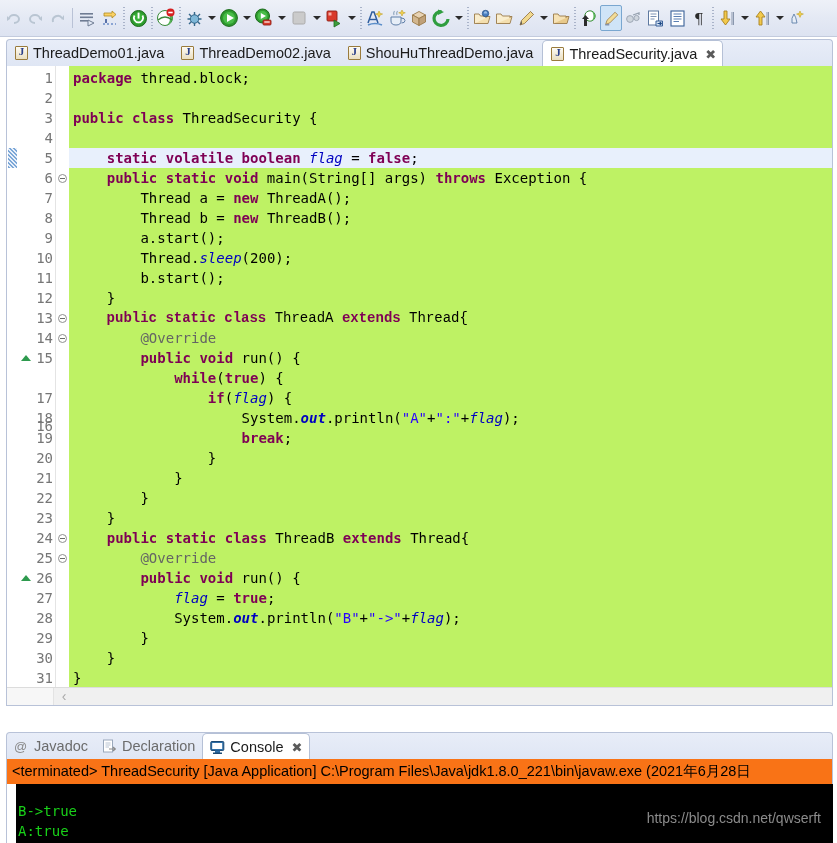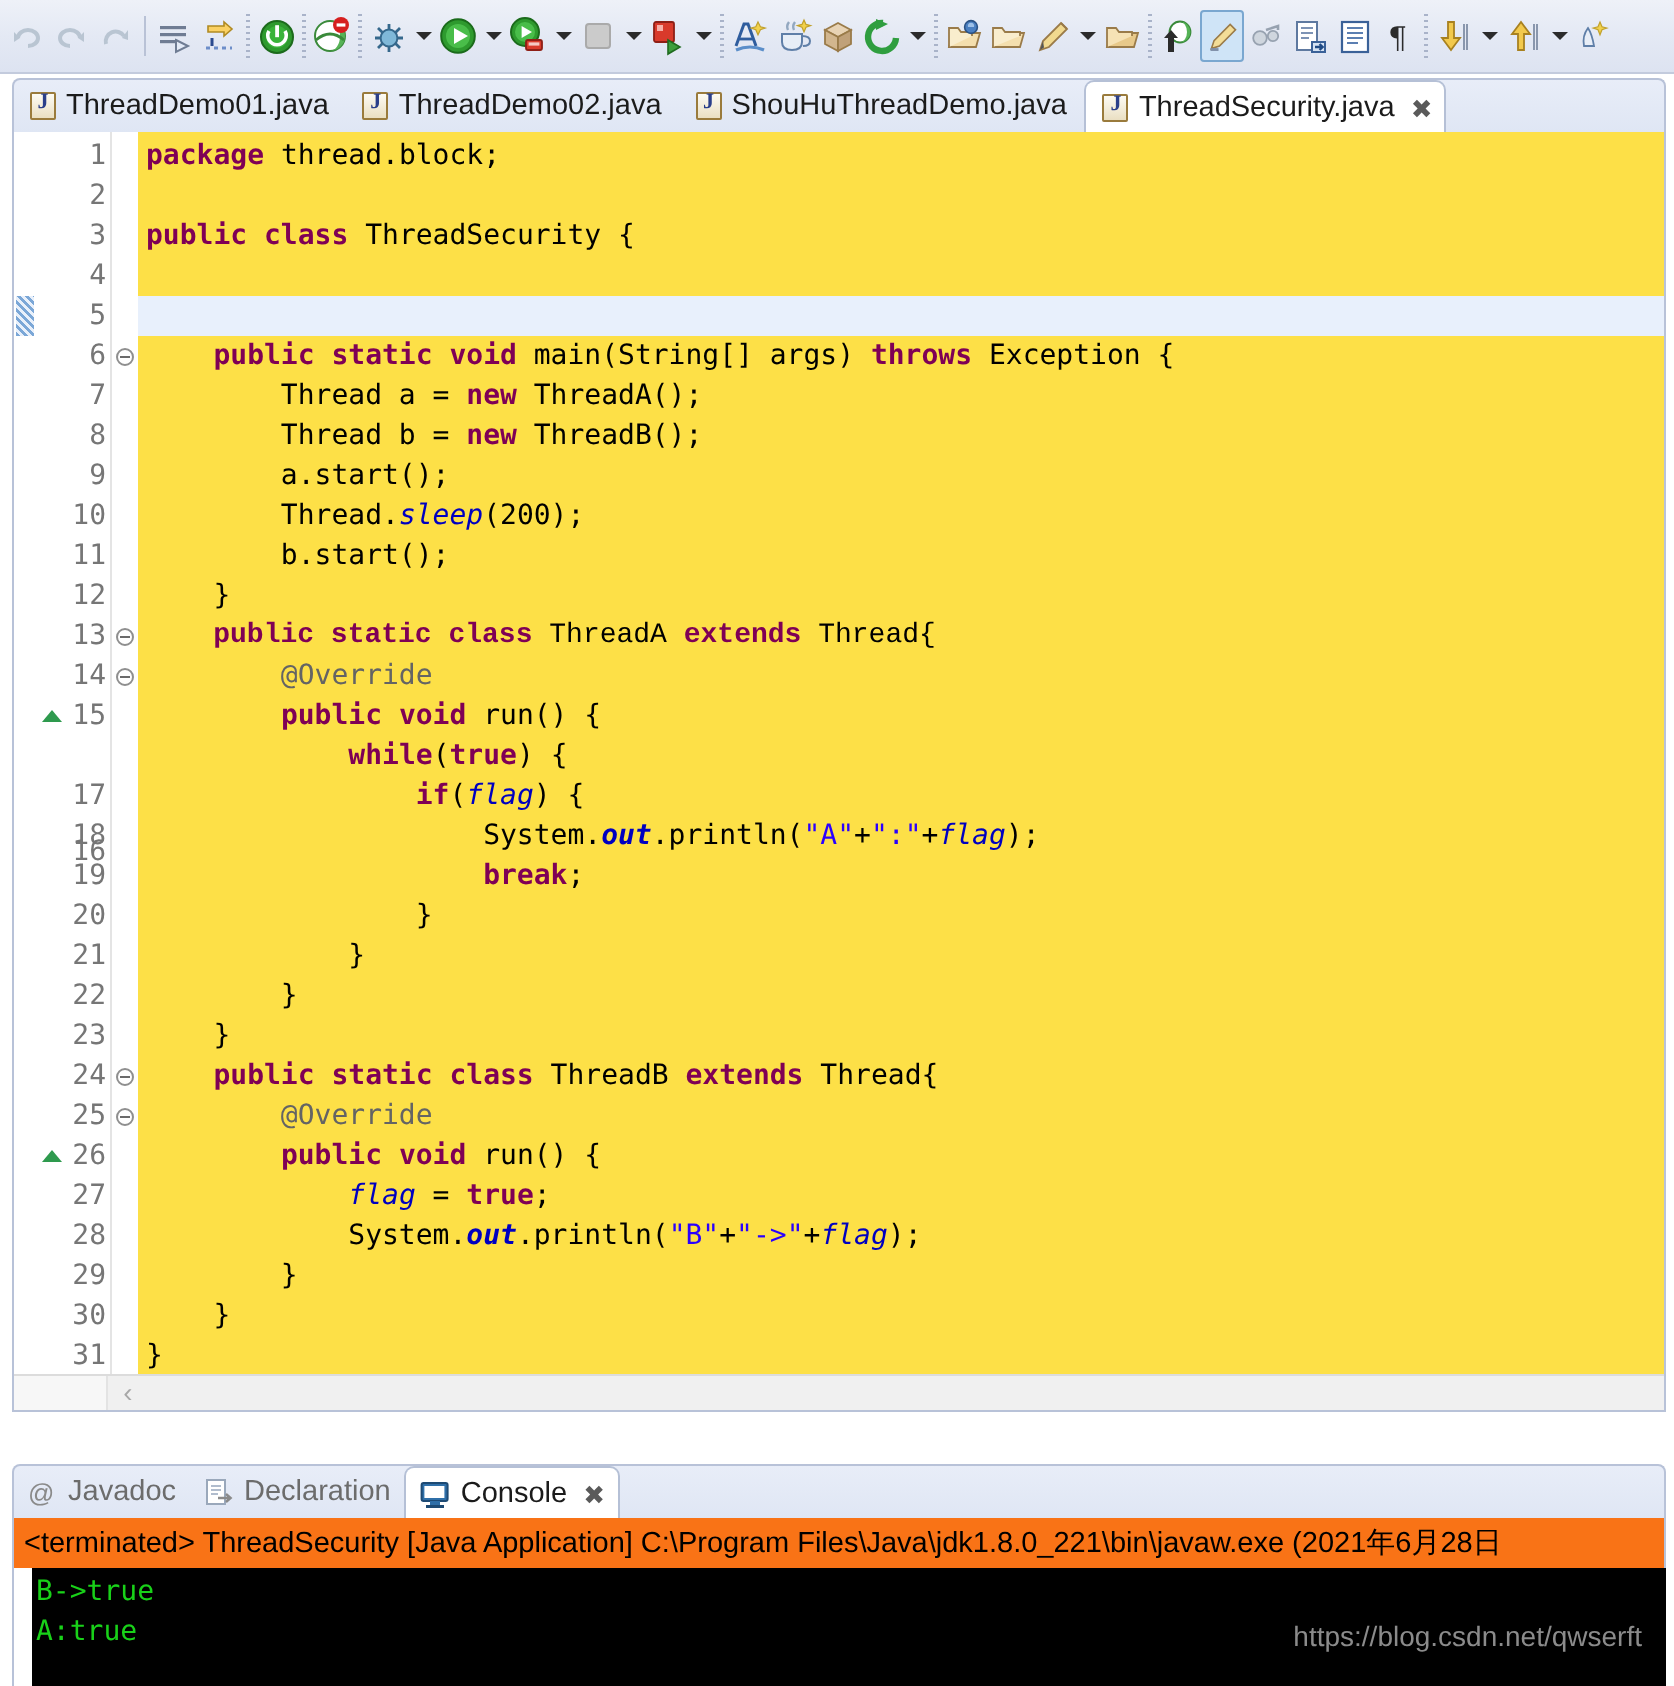--- a/index.html
+++ b/index.html
@@ -125,21 +125,21 @@
     position: relative;
     border-right: 1px solid #e4e4e4;
   }
   .gutter-fold {
     width: 13px; flex: 0 0 auto;
     background: #ffffff;
     position: relative;
   }
   .code-lines {
     flex: 1 1 auto; position: relative;
-    background: #fde047;
+    background: #bef264;
     overflow: hidden;
   }
 
   .ln {
     position: absolute; right: 2px;
     height: 20px; line-height: 20px;
     font-family: "DejaVu Sans Mono", monospace;
     font-size: 14px; color: #767676;
     text-align: right;
   }
@@ -259,20 +259,21 @@
   .console-lmargin {
     position: absolute; left:0; top:0; width: 9px; height: 59px;
     background: #ffffff;
   }
   .cout {
     position: absolute; left: 11px;
     font-family: "DejaVu Sans Mono", monospace;
     font-size: 14px; line-height: 20px;
     color: #19d119;
     white-space: pre;
+    margin-top: 15px;
   }
   .watermark {
     position: absolute; right: 12px; top: 816px;
     font-size: 14px; color: #8b8b8b;
     font-family: "Liberation Sans", sans-serif;
   }
 </style>
 </head>
 <body>
 
@@ -596,20 +597,21 @@
         <div class="foldmark" style="top: 482px;">
           <i></i>
         </div>
       </div>
     <div class="code-lines" id="code-lines">
         <div class="cline" style="top: 2px;"><span class="kw">package</span><span class="pln"> thread.block;</span></div>
         <div class="cline" style="top: 22px;"></div>
         <div class="cline" style="top: 42px;"><span class="kw">public class</span><span class="pln"> ThreadSecurity {</span></div>
         <div class="cline" style="top: 62px;"></div>
         <div class="hl-row" style="top: 82px; left: -50px;"></div>
+        <div class="cline" style="top: 82px;"><span class="pln">    </span><span class="kw">static volatile boolean</span><span class="pln"> </span><span class="fld">flag</span><span class="pln"> = </span><span class="kw">false</span><span class="pln">;</span></div>
         <div class="cline" style="top: 102px;"><span class="pln">    </span><span class="kw">public static void</span><span class="pln"> main(String[] args) </span><span class="kw">throws</span><span class="pln"> Exception {</span></div>
         <div class="cline" style="top: 122px;"><span class="pln">        Thread a = </span><span class="kw">new</span><span class="pln"> ThreadA();</span></div>
         <div class="cline" style="top: 142px;"><span class="pln">        Thread b = </span><span class="kw">new</span><span class="pln"> ThreadB();</span></div>
         <div class="cline" style="top: 162px;"><span class="pln">        a.start();</span></div>
         <div class="cline" style="top: 182px;"><span class="pln">        Thread.</span><span class="fld">sleep</span><span class="pln">(200);</span></div>
         <div class="cline" style="top: 202px;"><span class="pln">        b.start();</span></div>
         <div class="cline" style="top: 222px;"><span class="pln">    }</span></div>
         <div class="cline" style="top: 242px; font-family: Liberation Mono, monospace;"><span class="pln">    </span><span class="kw">public static class</span><span class="pln"> ThreadA </span><span class="kw">extends</span><span class="pln"> Thread{</span></div>
         <div class="cline" style="top: 262px;"><span class="ann">        @Override</span></div>
         <div class="cline" style="top: 282px;"><span class="pln">        </span><span class="kw">public void</span><span class="pln"> run() {</span></div>

